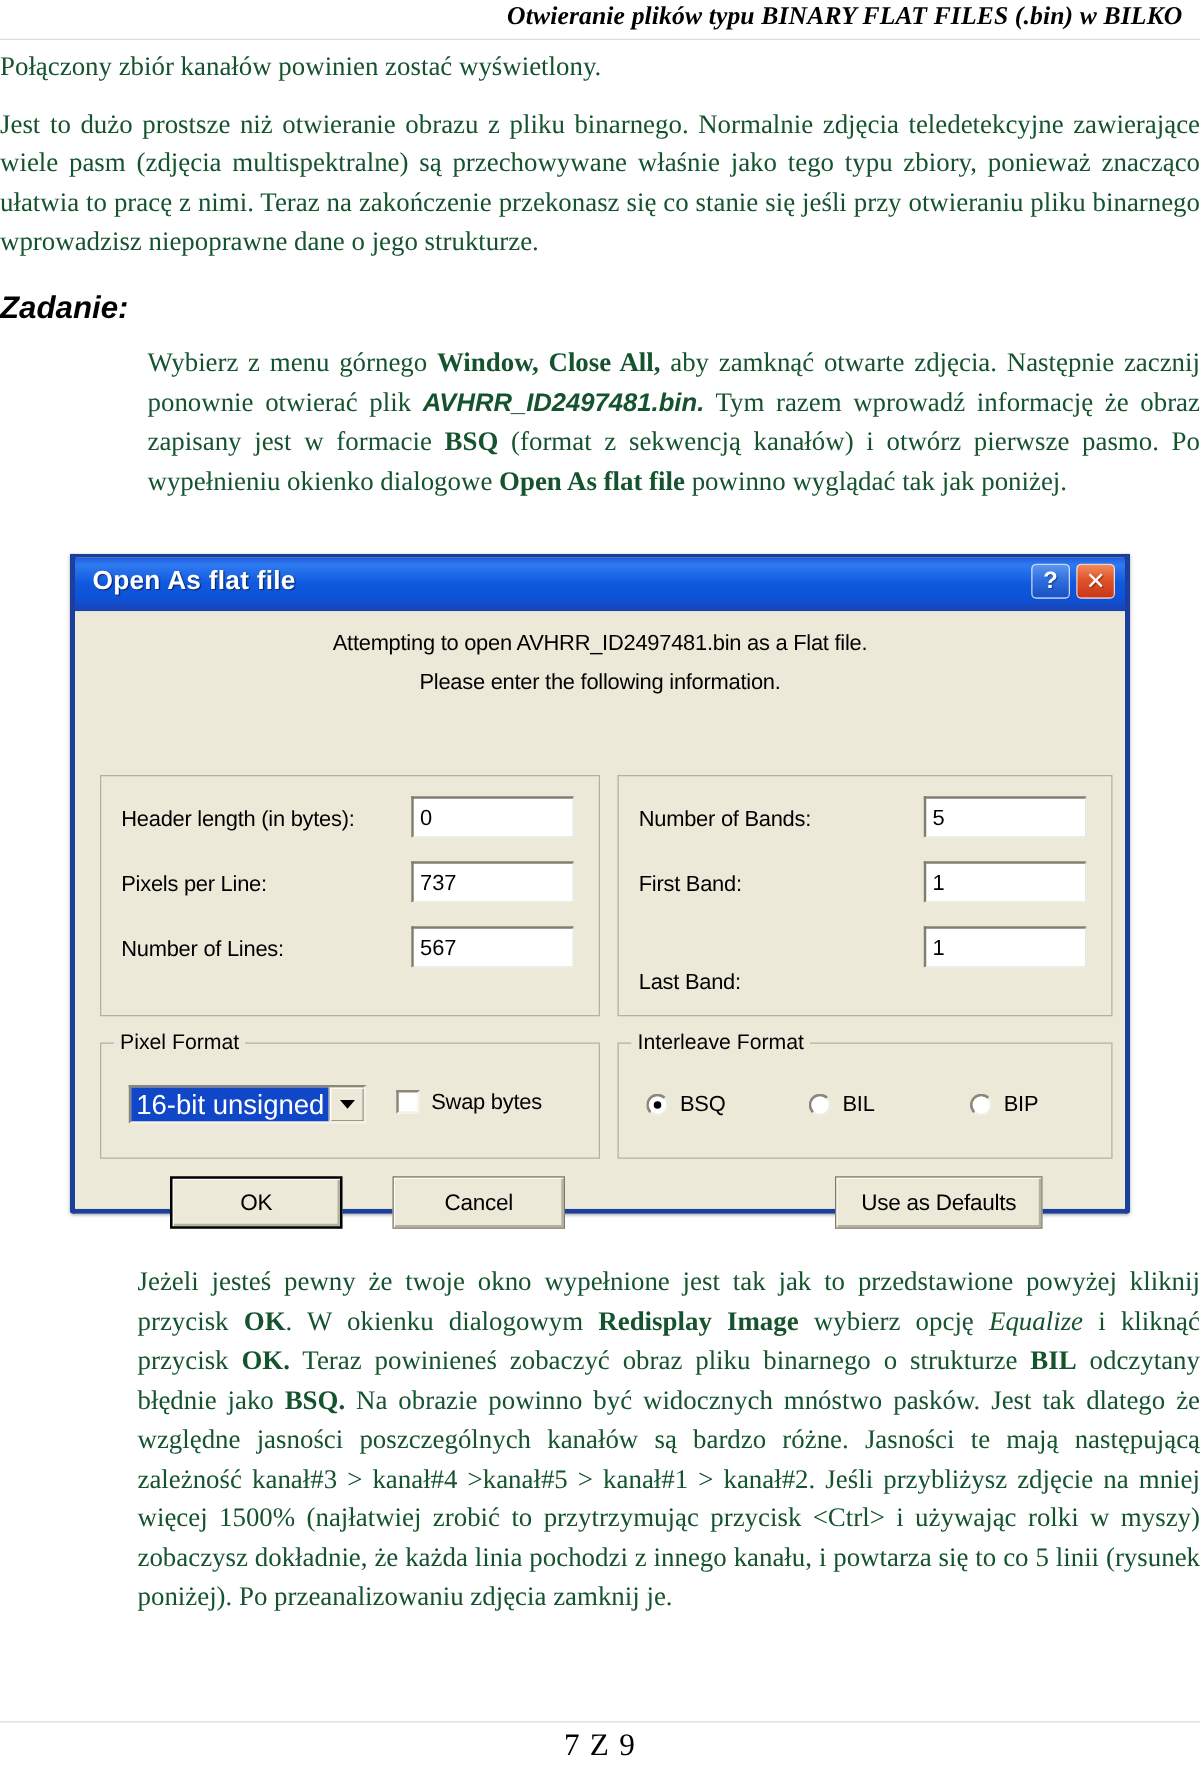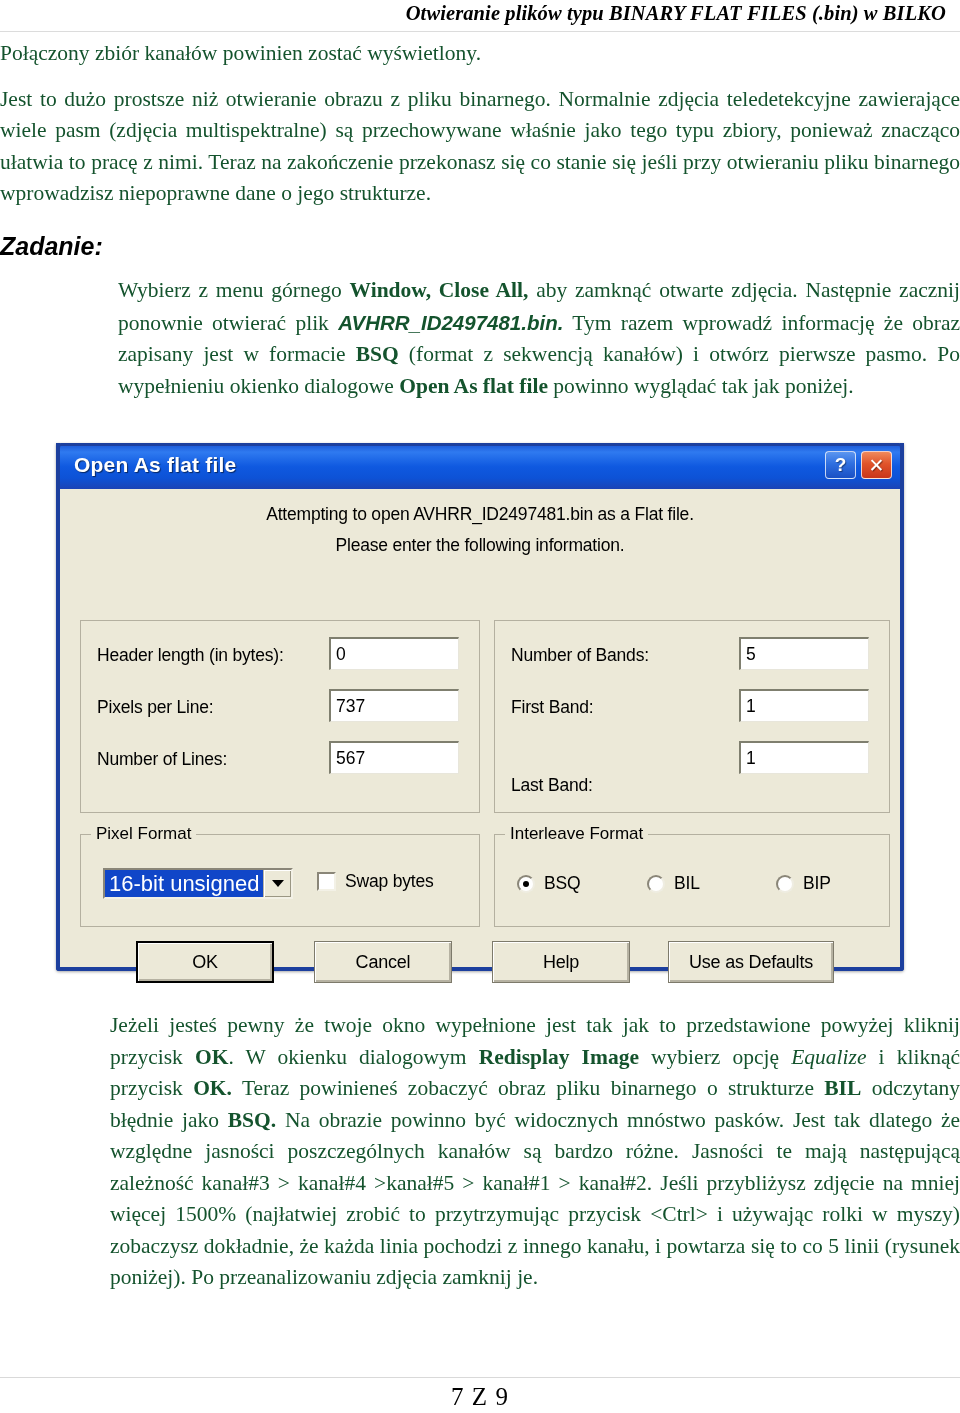--- a/index.html
+++ b/index.html
@@ -456,21 +456,20 @@
       </div>
       <div class="radio-wrap" style="left:281px;">
         <div class="radio-circle"></div>
         <span class="radio-label">BIP</span>
       </div>
     </div>
 
     <div class="btn-row">
       <div class="xbtn default" style="left:76px; width:138px;">OK</div>
       <div class="xbtn" style="left:254px; width:138px;">Cancel</div>
-      <div class="xbtn" style="left:432px; width:138px;">Help</div>
       <div class="xbtn" style="left:608px; width:166px;">Use as Defaults</div>
     </div>
 
   </div>
 </div>
 
 <div style="position:absolute; left:110px; top:1010px; width:850px;">
   <p class="para" style="text-align:justify;">
     <span>Jeżeli jesteś pewny że twoje okno wypełnione jest tak jak to przedstawione powyżej kliknij przycisk </span><span class="b">OK</span><span>. W okienku dialogowym </span><span class="b">Redisplay Image</span><span> wybierz opcję </span><span class="i">Equalize</span><span> i kliknąć przycisk </span><span class="b">OK.</span><span> Teraz powinieneś zobaczyć obraz pliku binarnego o strukturze </span><span class="b">BIL</span><span> odczytany błędnie jako </span><span class="b">BSQ.</span><span> Na obrazie powinno być widocznych mnóstwo pasków. Jest tak dlatego że względne jasności poszczególnych kanałów są bardzo różne. Jasności te mają następującą zależność kanał#3 &gt; kanał#4 &gt;kanał#5 &gt; kanał#1 &gt; kanał#2. Jeśli przybliżysz zdjęcie na mniej więcej 1500% (najłatwiej zrobić to przytrzymując przycisk &lt;Ctrl&gt; i używając rolki w myszy) zobaczysz dokładnie, że każda linia pochodzi z innego kanału, i powtarza się to co 5 linii (rysunek poniżej). Po przeanalizowaniu zdjęcia zamknij je.</span>
   </p>

